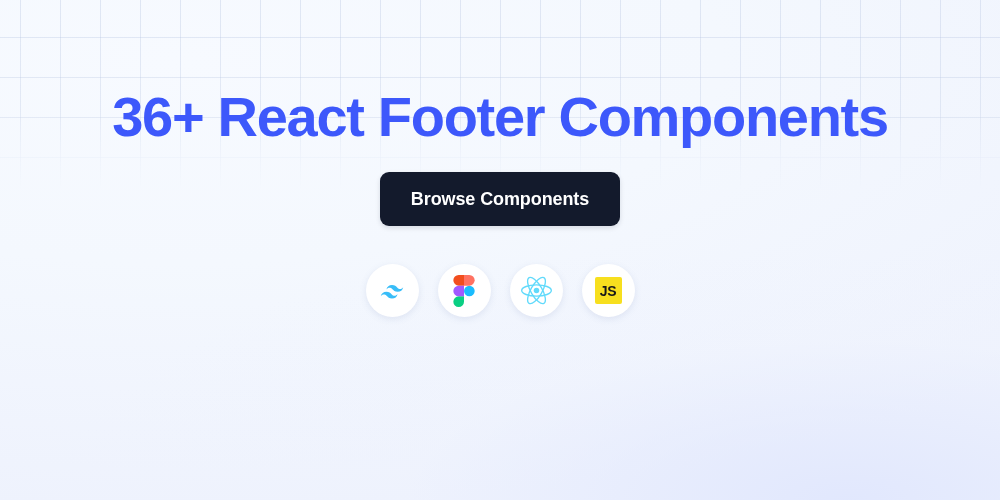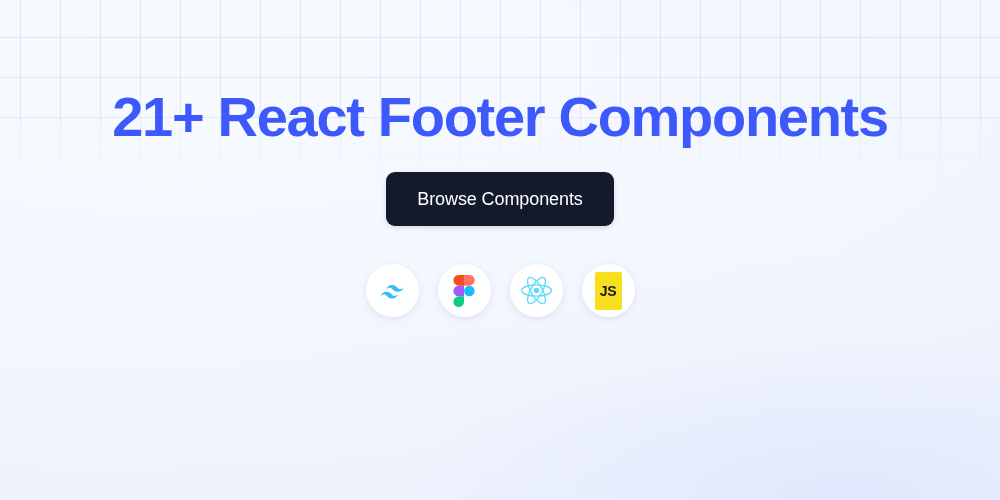--- a/index.html
+++ b/index.html
@@ -73,21 +73,21 @@
     align-items:center;
     justify-content:center;
     height:54px;
     padding:0 31px;
     border:none;
     border-radius:9px;
     background:#131a2c;
     color:#ffffff;
     font-family:"Liberation Sans", sans-serif;
     font-size:18px;
-    font-weight:normal;
+    font-weight:bold;
     letter-spacing:-0.1px;
     cursor:pointer;
     box-shadow:0 2px 5px rgba(19,26,44,0.13);
   }
   #tech-badges {
     margin-top:38px;
     display:flex;
     align-items:center;
     gap:19px;
   }
@@ -96,21 +96,21 @@
     border-radius:50%;
     background:#ffffff;
     display:flex;
     align-items:center;
     justify-content:center;
     box-shadow:0 2px 7px rgba(88,105,160,0.13);
     cursor:pointer;
   }
   .tech-badge svg { display:block; }
   .js-square {
-    width:27px; height:38px;
+    width:27px; height:27px;
     background:#f7df1e;
     border-radius:2px;
     display:flex;
     align-items:center;
     justify-content:center;
     font-family:"Liberation Sans", sans-serif;
     font-size:14px;
     font-weight:bold;
     color:#17181a;
     letter-spacing:-0.4px;
@@ -119,21 +119,21 @@
 </head>
 <body>
 
 <div id="hero">
 
   <div id="grid-overlay"></div>
   <div id="glow-bottom"></div>
 
   <div id="content">
 
-    <h1 id="page-title">21+ React Footer Components</h1>
+    <h1 id="page-title">36+ React Footer Components</h1>
 
 
     <div id="cta-row">
       <button id="browse-components-button">Browse Components</button>
     </div>
 
     <div id="tech-badges">
 
       <div class="tech-badge">
         <span>

